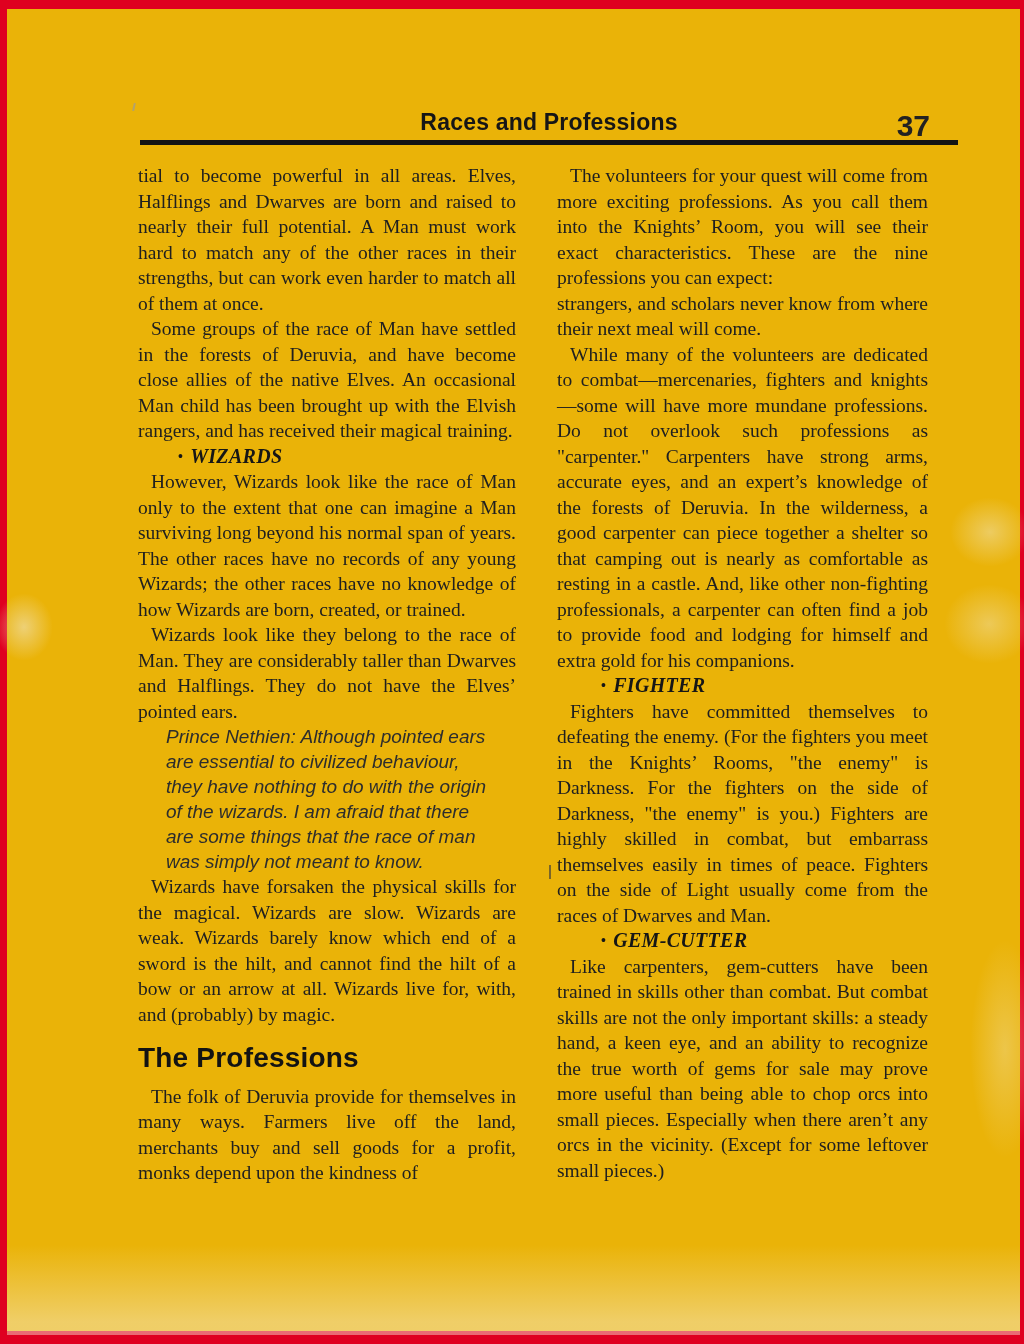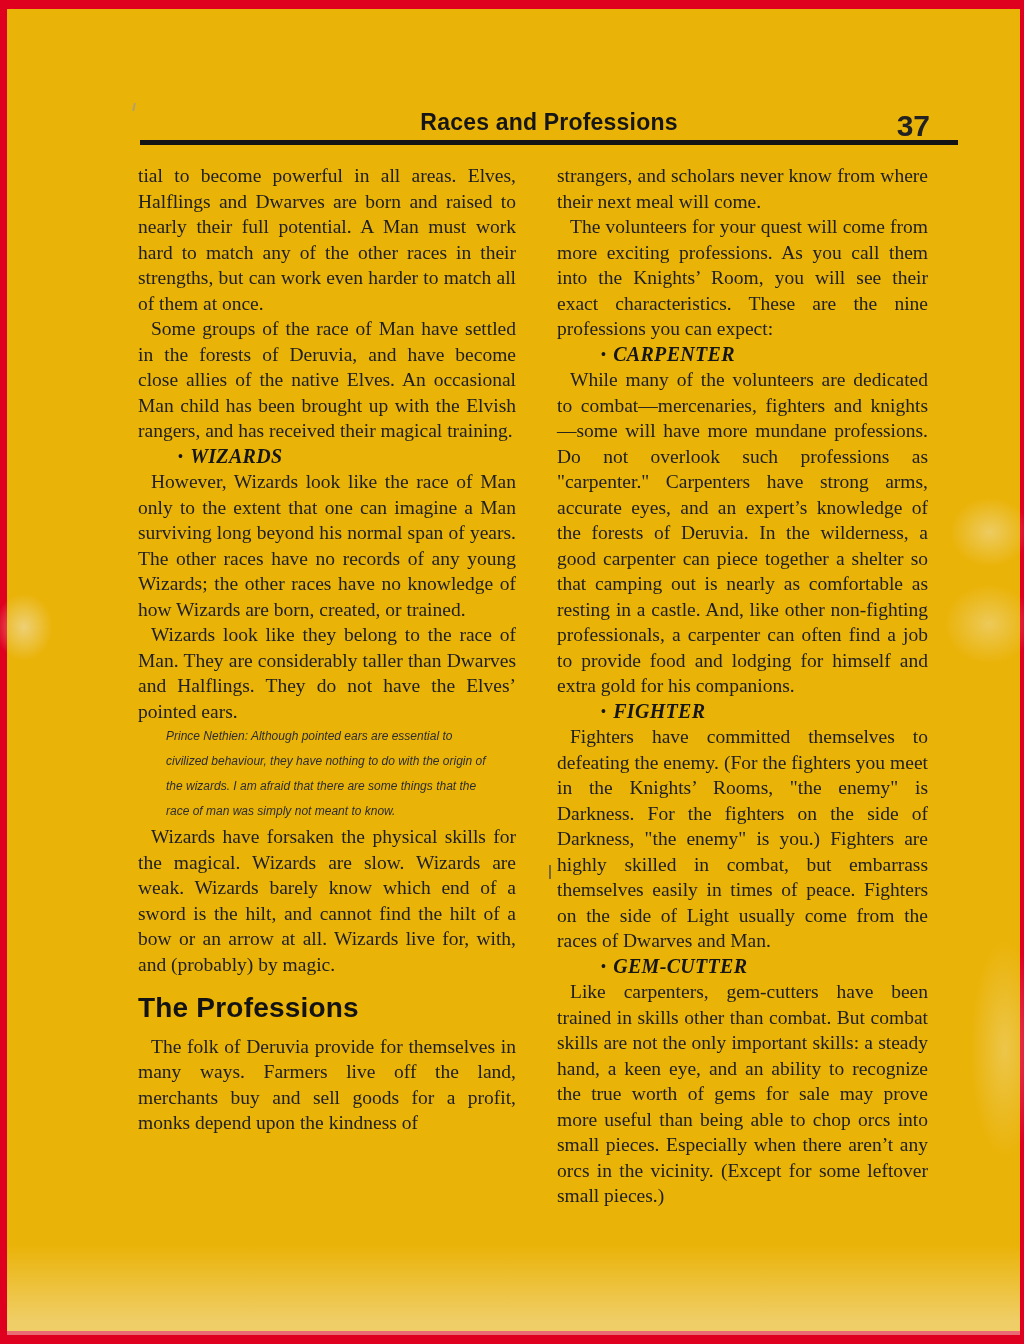--- a/index.html
+++ b/index.html
@@ -81,21 +81,21 @@
     letter-spacing:.3px;color:#161616;
   }
   .col-right .bullet-heading{padding-left:44px;}
   .bullet-dot{
     font-style:normal;font-size:14px;vertical-align:2px;
     padding-right:7px;color:#161616;
   }
   .quote-block{
     margin:0;padding-left:28px;text-align:left;
     font-family:"Liberation Sans", sans-serif;
-    font-style:italic;font-size:12px;line-height:25px;
+    font-style:italic;font-size:19px;line-height:25px;
     color:#2d2d2d;width:330px;
   }
   .section-heading{
     margin:18px 0 13px 0;text-align:left;
     font-family:"Liberation Sans", sans-serif;
     font-weight:700;font-size:28px;color:#131313;
     letter-spacing:.2px;
   }
 </style>
 </head>
@@ -117,23 +117,22 @@
     <p class="bullet-heading"><span class="bullet-dot">•</span><span>WIZARDS</span></p>
     <p class="para indent">However, Wizards look like the race of Man only to the extent that one can imagine a Man surviving long beyond his normal span of years. The other races have no records of any young Wizards; the other races have no knowledge of how Wizards are born, created, or trained.</p>
     <p class="para indent">Wizards look like they belong to the race of Man. They are considerably taller than Dwarves and Halflings. They do not have the Elves’ pointed ears.</p>
     <p class="quote-block">Prince Nethien: Although pointed ears are essential to civilized behaviour, they have nothing to do with the origin of the wizards. I am afraid that there are some things that the race of man was simply not meant to know.</p>
     <p class="para indent">Wizards have forsaken the physical skills for the magical. Wizards are slow. Wizards are weak. Wizards barely know which end of a sword is the hilt, and cannot find the hilt of a bow or an arrow at all. Wizards live for, with, and (probably) by magic.</p>
     <h2 class="section-heading">The Professions</h2>
     <p class="para indent">The folk of Deruvia provide for themselves in many ways. Farmers live off the land, merchants buy and sell goods for a profit, monks depend upon the kindness of</p>
   </div>
 
   <div class="col col-right">
+    <p class="para indent">The volunteers for your quest will come from more exciting professions. As you call them into the Knights’ Room, you will see their exact characteristics. These are the nine professions you can expect:</p>
     <p class="para">strangers, and scholars never know from where their next meal will come.</p>
-    <p class="para indent">The volunteers for your quest will come from more exciting professions. As you call them into the Knights’ Room, you will see their exact characteristics. These are the nine professions you can expect:</p>
-    <p class="bullet-heading"><span class="bullet-dot">•</span><span>CARPENTER</span></p>
     <p class="para indent">While many of the volunteers are dedicated to combat—mercenaries, fighters and knights—some will have more mundane professions. Do not overlook such professions as "carpenter." Carpenters have strong arms, accurate eyes, and an expert’s knowledge of the forests of Deruvia. In the wilderness, a good carpenter can piece together a shelter so that camping out is nearly as comfortable as resting in a castle. And, like other non-fighting professionals, a carpenter can often find a job to provide food and lodging for himself and extra gold for his companions.</p>
     <p class="bullet-heading"><span class="bullet-dot">•</span><span>FIGHTER</span></p>
     <p class="para indent">Fighters have committed themselves to defeating the enemy. (For the fighters you meet in the Knights’ Rooms, "the enemy" is Darkness. For the fighters on the side of Darkness, "the enemy" is you.) Fighters are highly skilled in combat, but embarrass themselves easily in times of peace. Fighters on the side of Light usually come from the races of Dwarves and Man.</p>
     <p class="bullet-heading"><span class="bullet-dot">•</span><span>GEM-CUTTER</span></p>
     <p class="para indent">Like carpenters, gem-cutters have been trained in skills other than combat. But combat skills are not the only important skills: a steady hand, a keen eye, and an ability to recognize the true worth of gems for sale may prove more useful than being able to chop orcs into small pieces. Especially when there aren’t any orcs in the vicinity. (Except for some leftover small pieces.)</p>
   </div>
 
   <span class="artifact-bar"></span>
 
   <span class="stain stain-left"></span>

